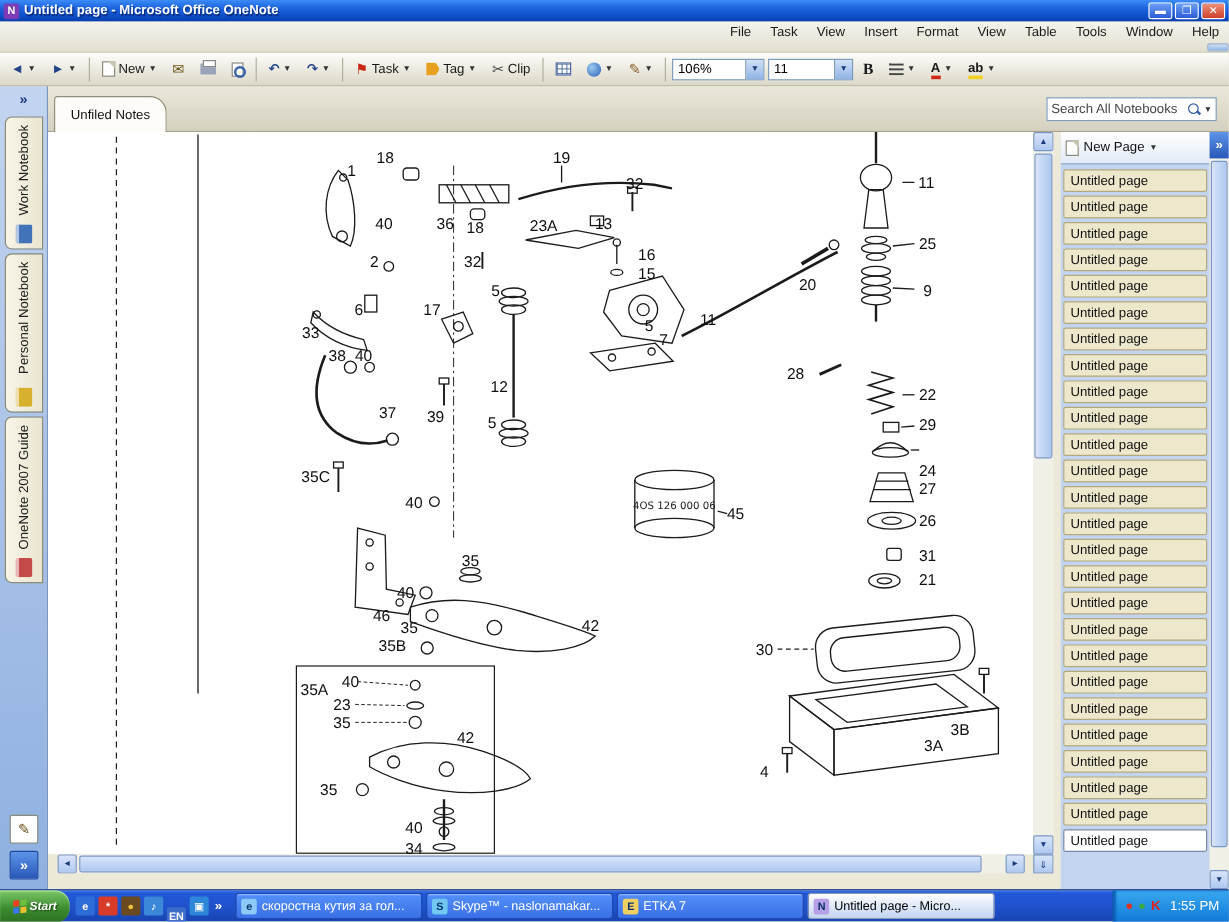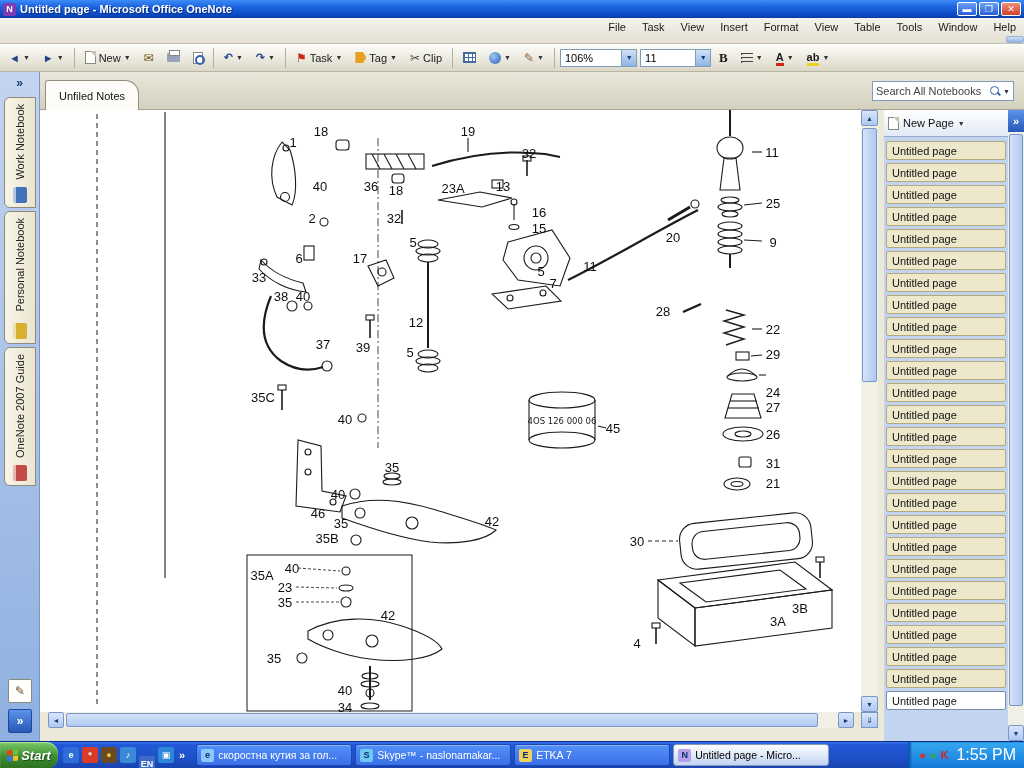--- a/index.html
+++ b/index.html
@@ -130,39 +130,39 @@
   .ps-chevron { position:absolute; left:0; top:0; width:16px; height:22px; background:linear-gradient(180deg,#5C94E8,#2858B8);
     color:#fff; font-weight:bold; font-size:11px; display:flex; align-items:center; justify-content:center; }
 
   
   .taskbar { position:absolute; left:0; top:741px; width:1024px; height:27px;
     background:linear-gradient(180deg,#3A77E8 0%,#2258D8 10%,#1E50C8 60%,#1844B0 100%);
     border-top:1px solid #0A2C88; display:flex; align-items:center; }
   .startbtn { width:58px; height:27px; border-radius:0 12px 12px 0;
     background:linear-gradient(180deg,#7CC868 0%,#3C8C30 55%,#2C701F 100%);
     display:flex; align-items:center; justify-content:center; gap:3px; color:#fff; font-weight:bold;
-    font-style:italic; font-size:13px; text-shadow:1px 1px 1px #1A4A10; box-shadow:inset 0 1px 1px #B8E8A8; }
+    font-style:italic; font-size:10px; text-shadow:1px 1px 1px #1A4A10; box-shadow:inset 0 1px 1px #B8E8A8; }
   .wflag { width:11px; height:11px; display:grid; grid-template-columns:5px 5px; grid-template-rows:5px 5px; gap:1px; transform:skewY(-6deg); }
   .wflag i:nth-child(1){background:#E84020;} .wflag i:nth-child(2){background:#70C040;}
   .wflag i:nth-child(3){background:#3878E8;} .wflag i:nth-child(4){background:#F0C030;}
   .qlaunch { display:flex; align-items:center; gap:3px; padding:0 5px; }
   .ql-icon { width:16px; height:16px; border-radius:2px; display:flex; align-items:center; justify-content:center;
     font-size:9px; font-weight:bold; }
   .ql-more { color:#fff; font-weight:bold; font-size:11px; padding:0 2px; }
   .tasks { flex:1; display:flex; gap:3px; padding:0 4px; overflow:hidden; }
   .taskbtn { flex:1; max-width:156px; height:22px; border-radius:3px; border:1px solid #1E48B0;
     background:linear-gradient(180deg,#5390F8,#3A70E8); color:#fff; display:flex; align-items:center; gap:4px;
     padding:0 4px; font-size:10.5px; white-space:nowrap; overflow:hidden; box-shadow:inset 0 1px 0 #8CB4FC; }
   .taskbtn.active { background:linear-gradient(180deg,#FDFEFF,#C2D4F2); color:#000; border-color:#8898B8; box-shadow:none; }
   .task-icon { width:13px; height:13px; border-radius:2px; display:inline-flex; align-items:center; justify-content:center;
     font-size:9px; font-weight:bold; color:#08306A; flex:none; }
   .tray { height:27px; display:flex; align-items:center; gap:5px; padding:0 8px 0 10px;
     background:linear-gradient(180deg,#38A8F0,#1078D8); border-left:1px solid #0A58A8; box-shadow:inset 2px 0 2px #0A60B8; }
   .tray-ico { font-size:11px; font-weight:bold; line-height:1; }
-  .tray-time { color:#fff; font-size:16px; margin-left:3px; }
+  .tray-time { color:#fff; font-size:11px; margin-left:3px; }
 </style>
 </head>
 <body>
 
 <div class="screen">
 
   <div class="titlebar">
     <span class="app-icon">N</span>
     <span class="title-text">Untitled page - Microsoft Office OneNote</span>
     <span class="winbtns">

